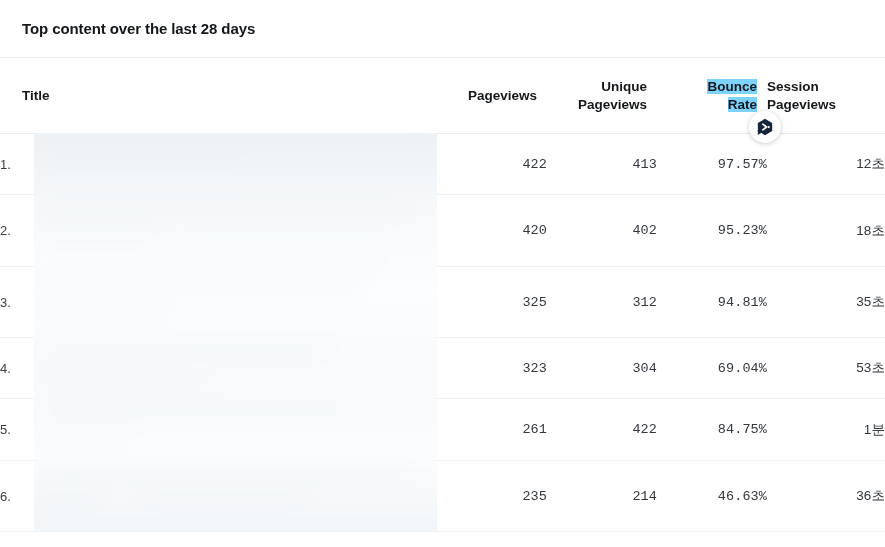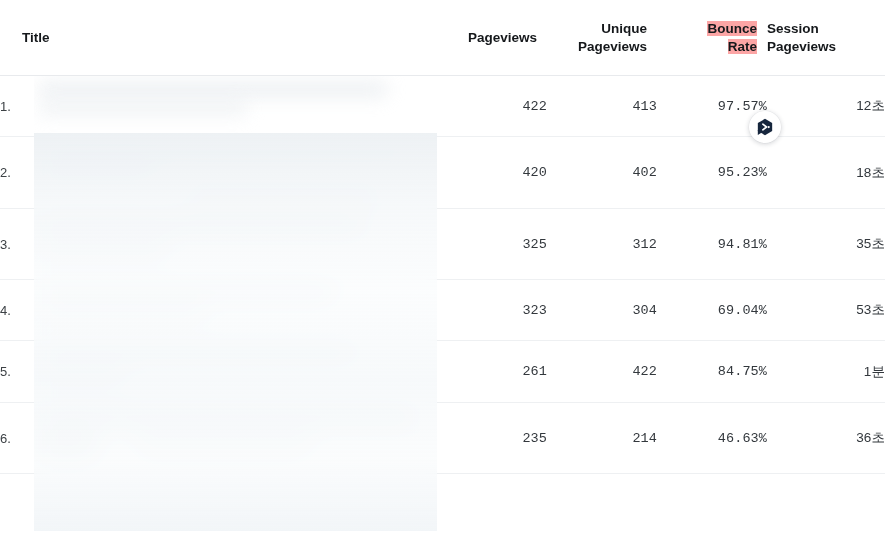--- a/index.html
+++ b/index.html
@@ -69,21 +69,21 @@
   }
   .th-num {
     text-align: right;
     padding-right: 10px !important;
   }
   .th-last {
     text-align: left;
     padding-right: 22px !important;
   }
   .hl {
-    background: #fca5a5;
+    background: #7dd3fc;
     color: #15181b;
   }
 
   .tbl tbody td {
     font-size: 13.5px;
     color: #33383d;
     border-bottom: 1px solid #eef0f2;
     vertical-align: middle;
     padding: 0;
     font-weight: 400;
@@ -167,20 +167,23 @@
     justify-content: center;
     z-index: 20;
   }
   .badge svg { display: block; }
 </style>
 </head>
 <body>
 
 <div class="panel">
 
+  <div class="card-header">
+    <div class="card-title">Top content over the last 28 days</div>
+  </div>
 
   <table class="tbl">
     <colgroup>
       <col class="c-title">
         <col class="c-pv">
         <col class="c-upv">
         <col class="c-br">
         <col class="c-sd">
     </colgroup>
     <thead>

